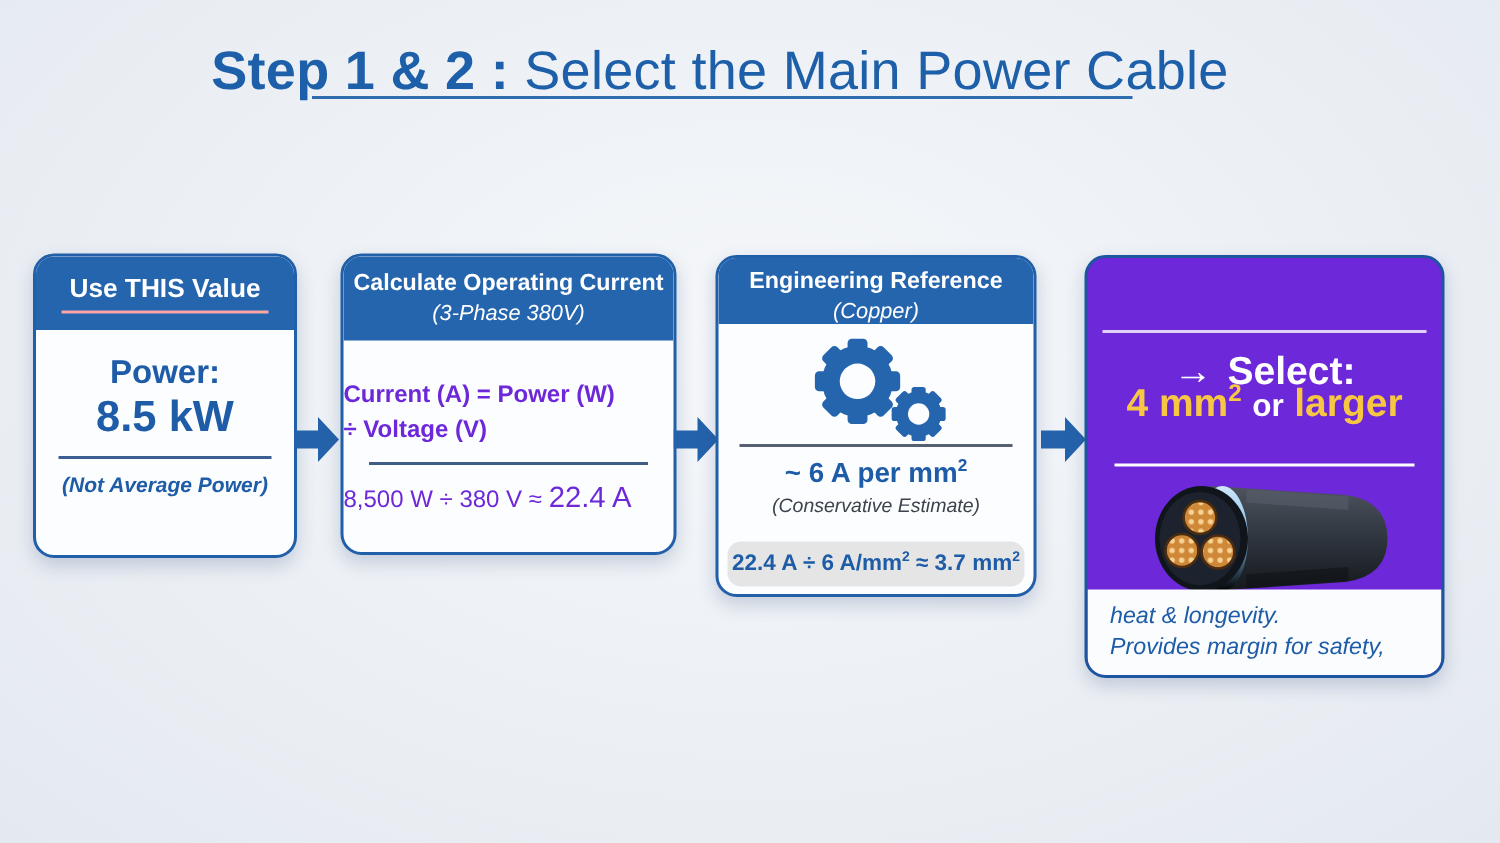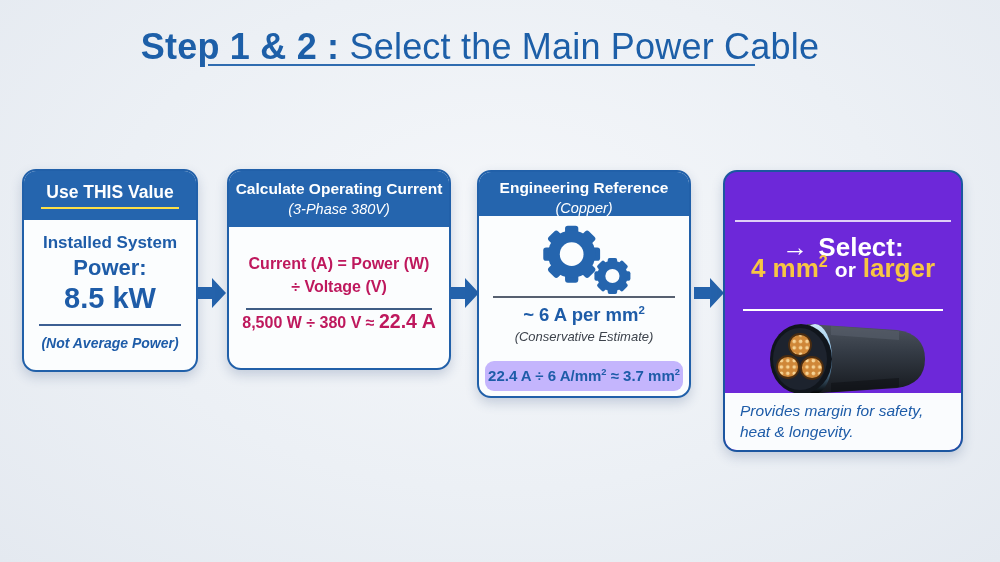--- a/index.html
+++ b/index.html
@@ -33,50 +33,50 @@
     background:#2565ae; color:#ffffff; text-align:center;
   }
   .divider { margin:0 auto; height:2px; }
 
   
   .card1 { left:22px; top:169px; width:176px; height:203px; }
   .card1 .card-header {
     height:49px; display:flex; align-items:center; justify-content:center;
     font-weight:bold; font-size:17.5px;
   }
-  .hdr-underlined { border-bottom:2px solid #fde047; padding:0 5px 4px; }
+  .hdr-underlined { border-bottom:2px solid #fca5a5; padding:0 5px 4px; }
   .card1 .card-body { text-align:center; color:#1e5ca8; padding-top:13px; }
   .c1-line1 { font-weight:bold; font-size:17px; }
   .c1-line2 { font-weight:bold; font-size:22px; margin-top:2px; }
   .c1-value { font-weight:bold; font-size:29px; margin-top:1px; }
   .c1-div   { width:142px; background:#3c5f93; margin-top:9px; }
   .c1-note  { font-style:italic; font-weight:bold; font-size:14px; margin-top:9px; }
 
   
   .card2 { left:227px; top:169px; width:224px; height:201px; }
   .card2 .card-header { padding:9px 4px 10px; }
   .hdr-l1 { font-weight:bold; font-size:15.5px;text-align:center; }
   .hdr-l2 { font-size:14.5px; margin-top:3px;font-style:italic; }
-  .card2 .card-body { text-align:center; color:#be185d; padding-top:25px; }
+  .card2 .card-body { color:#6d28d9; padding-top:25px; }
   .c2-f1, .c2-f2 { font-weight:bold; font-size:16px; line-height:1.45; }
   .c2-div { width:186px; background:#3f5d85; margin-top:10px; }
-  .c2-calc { font-weight:bold; font-size:16px; }
+  .c2-calc { font-weight:normal; font-size:16px; margin-top:11px; }
   .c2-result { font-size:19.5px; }
 
   
   .card3 { left:477px; top:170px; width:214px; height:228px; }
   .card3 .card-header { padding:7px 4px 0; }
   .card3 .card-body { text-align:center; color:#1e5ca8; }
   .c3-gears { display:block; margin:6px auto 0; }
   .c3-div { width:182px; background:#566070; margin-top:2px; }
   .c3-rating { font-weight:bold; font-size:18.5px; margin-top:6px; }
   .c3-note { font-style:italic; font-size:13px; color:#3d434c; margin-top:3px; }
   .c3-box {
     position:absolute; left:6px; right:6px; bottom:5px;
-    background:#c4b5fd; border-radius:9px; padding:6px 2px 7px;
+    background:#e5e5e5; border-radius:9px; padding:6px 2px 7px;
     font-weight:bold; font-size:15px; color:#1e5ca8; text-align:center;
   }
   sup.s { font-size:62%; vertical-align:super; line-height:0; }
 
   
   .card4 { left:723px; top:170px; width:240px; height:282px;
            background:#6d28d9; border-color:#1c56a0; }
   .c4-sep { position:absolute; top:48px; left:10px; right:10px; height:1.5px;
             background:rgba(255,255,255,.78); }
   .c4-select { position:absolute; top:60px; left:0; width:100%; text-align:center;
@@ -109,21 +109,20 @@
   <div class="title">
     <span class="title-bold">Step 1 &amp; 2 :</span><span> Select the Main Power Cable</span>
   </div>
   <div class="title-underline"></div>
 
   <div class="card card1">
     <div class="card-header">
       <span class="hdr-underlined">Use THIS Value</span>
     </div>
     <div class="card-body">
-      <div class="c1-line1">Installed System</div>
       <div class="c1-line2">Power:</div>
       <div class="c1-value">8.5 kW</div>
       <div class="divider c1-div"></div>
       <div class="c1-note">(Not Average Power)</div>
     </div>
   </div>
 
   <svg class="flow-arrow arrow1" width="31" height="34" viewBox="0 0 31 34">
     <polygon points="0,11 16,11 16,2 30,17 16,32 16,23 0,23" fill="#2462ab"></polygon>
   </svg>
@@ -228,18 +227,18 @@
         <circle cx="29" cy="48" r="11" fill="#cf8738"></circle>
         <circle cx="29" cy="48" r="10" fill="url(#wiredots)"></circle>
         <circle cx="29" cy="48" r="11" fill="none" stroke="#4a2c10" stroke-width="1.8"></circle>
         <circle cx="53" cy="49" r="11" fill="#cf8738"></circle>
         <circle cx="53" cy="49" r="10" fill="url(#wiredots)"></circle>
         <circle cx="53" cy="49" r="11" fill="none" stroke="#4a2c10" stroke-width="1.8"></circle>
       </g>
     </svg>
 
     <div class="c4-footer">
+      <div>heat &amp; longevity.</div>
       <div>Provides margin for safety,</div>
-      <div>heat &amp; longevity.</div>
     </div>
   </div>
 
 </div>
 
 </body></html>

